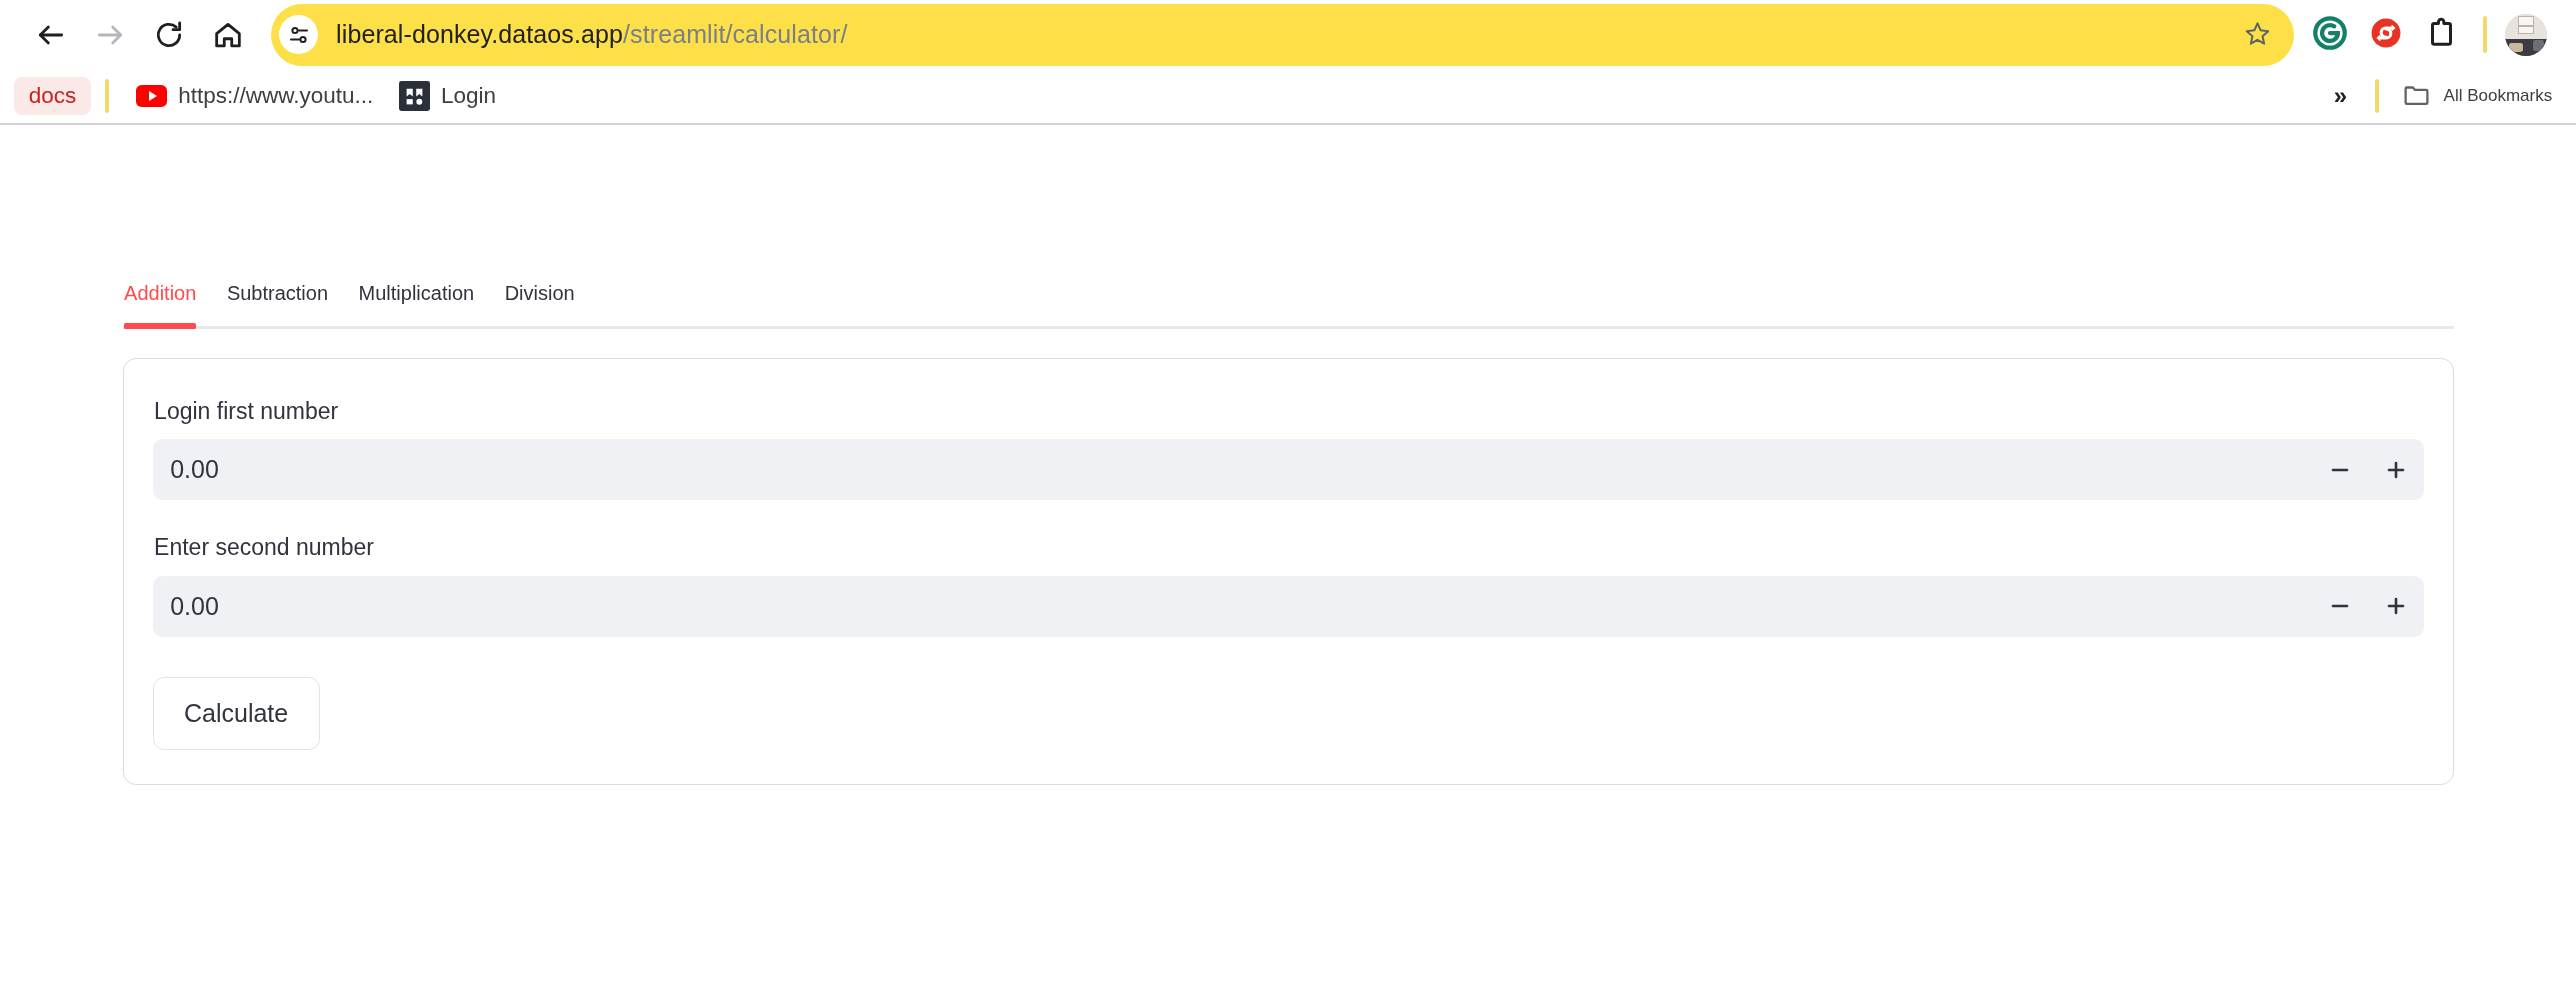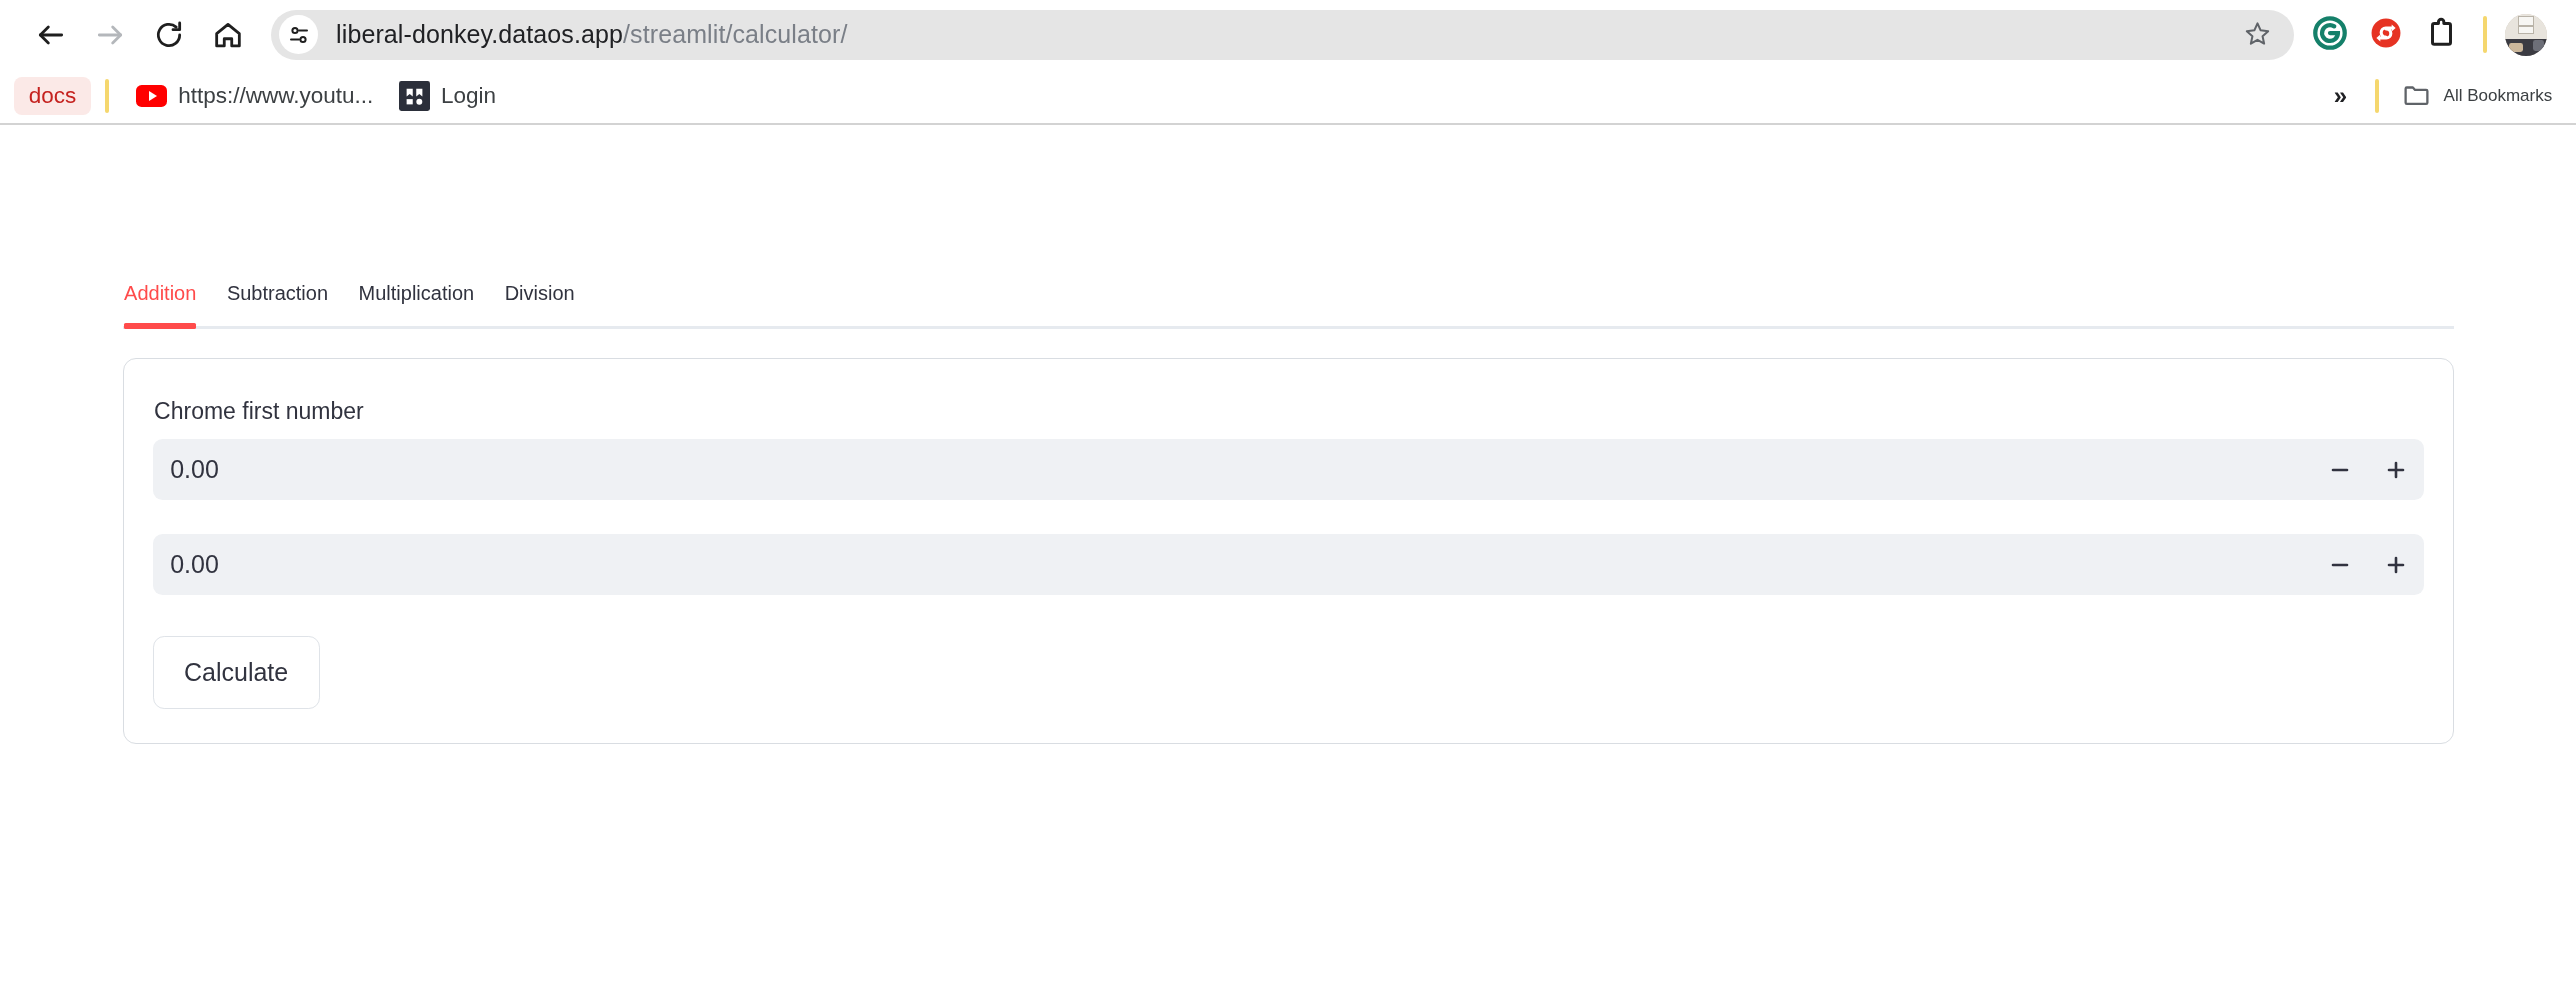--- a/index.html
+++ b/index.html
@@ -31,22 +31,22 @@
     display: flex;
     align-items: center;
     justify-content: center;
     border-radius: 50%;
     flex: 0 0 auto;
   }
   .nav-btn svg { display: block; }
 
   .omnibox {
     flex: 1 1 auto;
-    height: 50px;
-    background: #e5e5e5;
+    height: 62px;
+    background: #fde047;
     border-radius: 32px;
     display: flex;
     align-items: center;
     margin-left: 14.4px;
     margin-right: 8px;
     padding-left: 8px;
     padding-right: 11.2px;
     min-width: 0;
   }
   .site-info-icon {
@@ -466,36 +466,37 @@
 
     <div class="tabs">
       <div class="tab active">Addition</div>
       <div class="tab">Subtraction</div>
       <div class="tab">Multiplication</div>
       <div class="tab">Division</div>
     </div>
 
     <div class="card">
 
-      <div class="field-label">Chrome first number</div>
+      <div class="field-label">Login first number</div>
       <div class="number-input">
         <span class="value">0.00</span>
         <span class="stepper">
           <svg width="24" height="24" viewBox="0 0 24 24" stroke="#31333f" stroke-width="2.6" stroke-linecap="round">
               <line x1="5" y1="12" x2="19" y2="12"></line>
             </svg>
         </span>
         <span class="stepper">
           <svg width="24" height="24" viewBox="0 0 24 24" stroke="#31333f" stroke-width="2.6" stroke-linecap="round">
               <line x1="5" y1="12" x2="19" y2="12"></line>
               <line x1="12" y1="5" x2="12" y2="19"></line>
             </svg>
         </span>
       </div>
 
+      <div class="field-label">Enter second number</div>
       <div class="number-input">
         <span class="value">0.00</span>
         <span class="stepper">
           <svg width="24" height="24" viewBox="0 0 24 24" stroke="#31333f" stroke-width="2.6" stroke-linecap="round">
               <line x1="5" y1="12" x2="19" y2="12"></line>
             </svg>
         </span>
         <span class="stepper">
           <svg width="24" height="24" viewBox="0 0 24 24" stroke="#31333f" stroke-width="2.6" stroke-linecap="round">
               <line x1="5" y1="12" x2="19" y2="12"></line>

